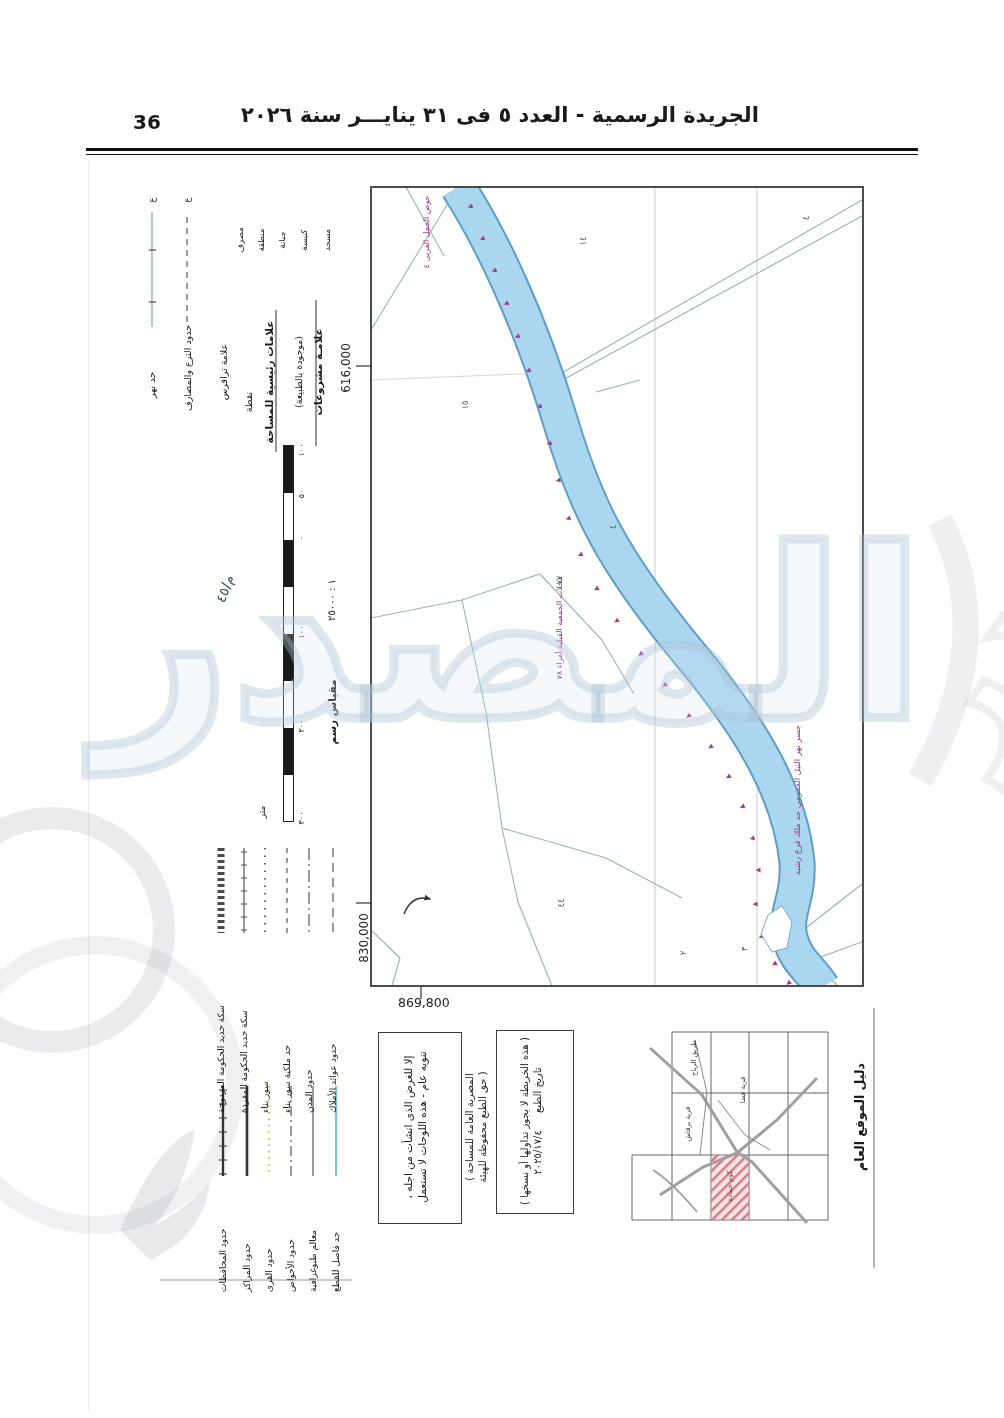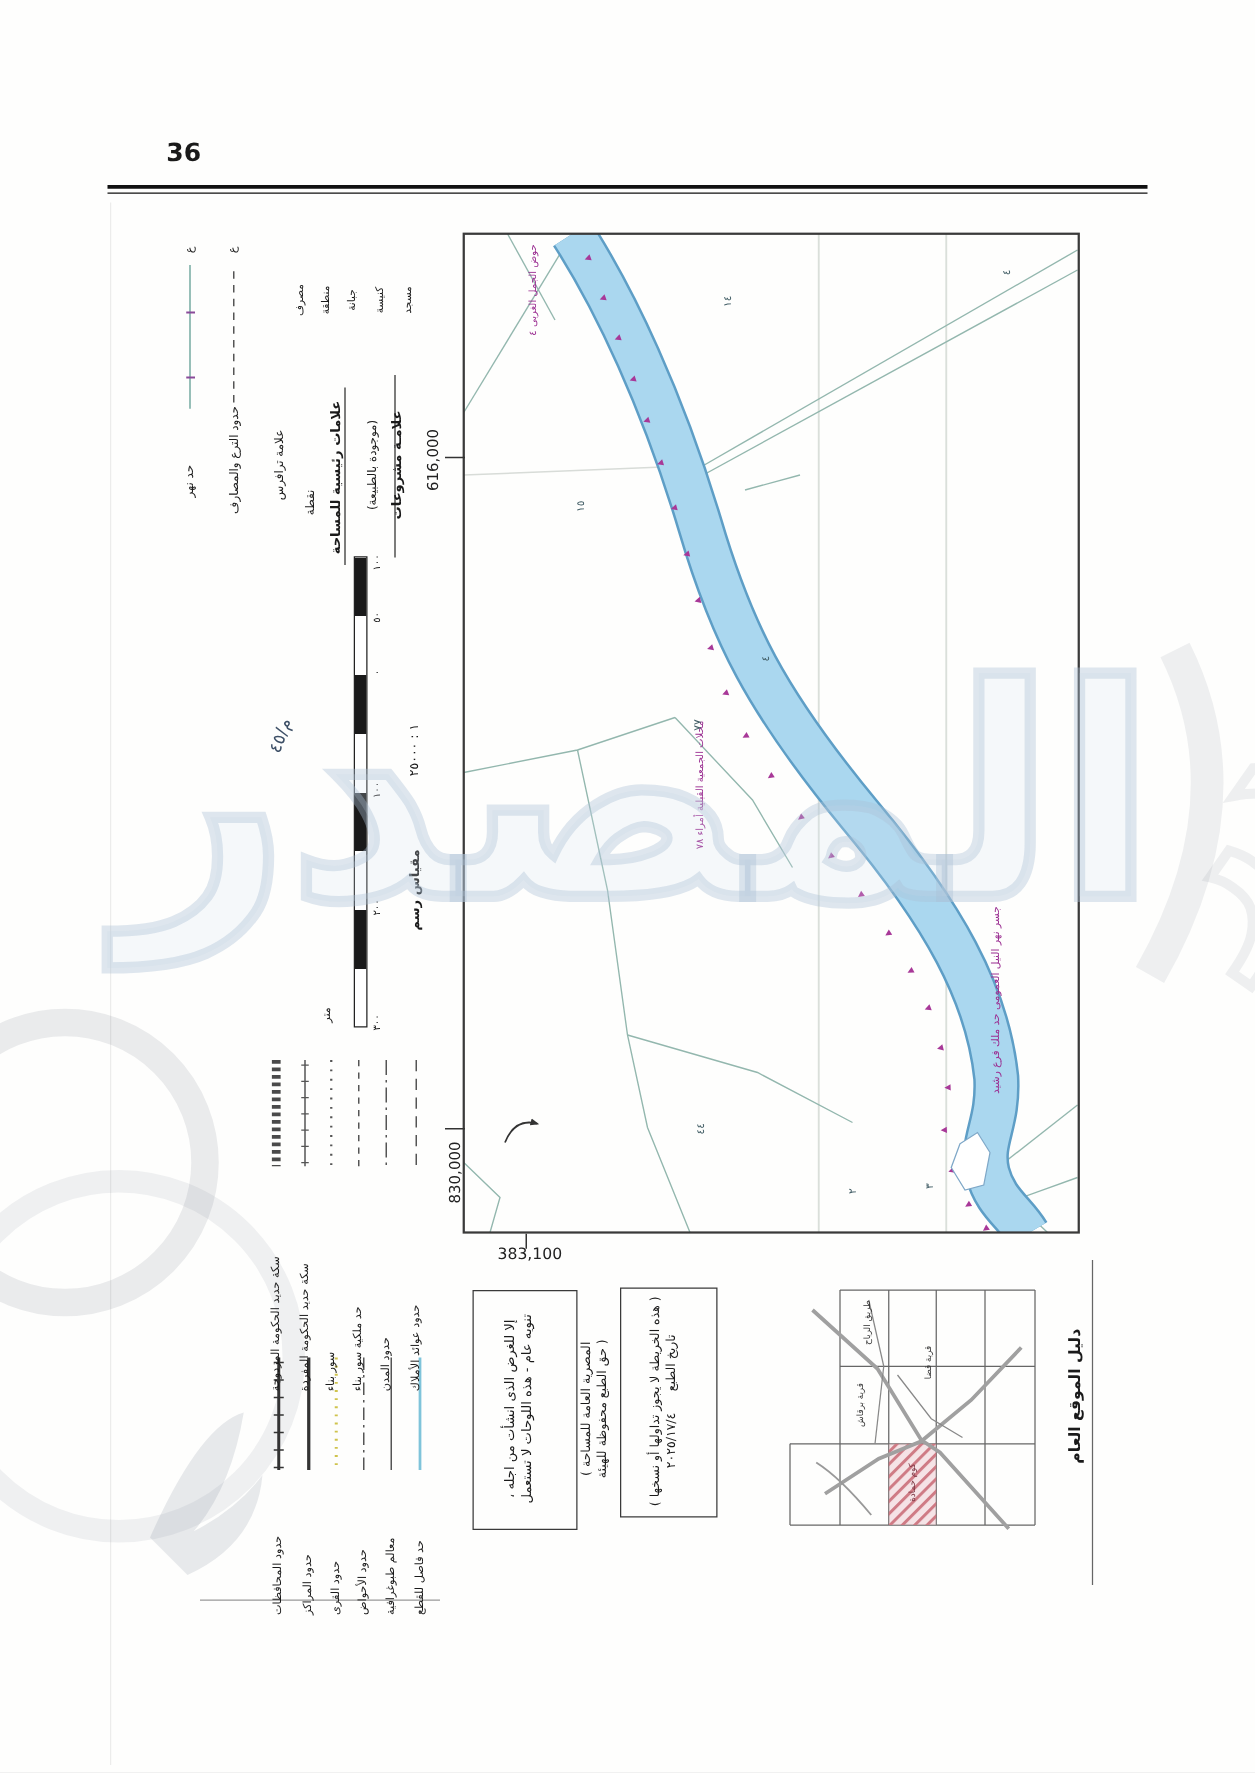--- a/index.html
+++ b/index.html
@@ -22,20 +22,21 @@
   .wm-ghost{position:absolute;font-weight:bold;direction:rtl;
             color:transparent;-webkit-text-stroke:8px rgba(120,130,145,0.12);z-index:2}
   svg{position:absolute;left:0;top:0;pointer-events:none}
 </style>
 </head>
 <body>
 
 <div class="page">
 
   <div class="abs" style="left:133px;top:110px;font-size:20px;font-weight:bold;">36</div>
+  <div class="abs" style="left:240px;top:103px;width:520px;text-align:center;font-size:21px;font-weight:bold;direction:rtl;">الجريدة الرسمية - العدد ٥ فى ٣١ ينايـــر سنة ٢٠٢٦</div>
   <div class="rule" style="left:86px;top:148px;width:832px;height:3px;"></div>
   <div class="rule" style="left:86px;top:154px;width:832px;height:1px;"></div>
   <div class="abs" style="left:88px;top:162px;width:1px;height:1250px;background:rgba(0,0,0,0.07);"></div>
 
   <svg width="1004" height="1418" viewBox="0 0 1004 1418">
     <defs>
       <clipPath id="mapclip">
           <rect x="371" y="187" width="492" height="799"></rect>
         </clipPath>
       <marker id="tk" markerWidth="7" markerHeight="7" refX="3.5" refY="1" orient="auto">
@@ -176,21 +177,21 @@
   <div class="vt" style="left:284px;top:233px;width:40px;font-size:8.5px;">كنيسة</div>
   <div class="vt" style="left:262px;top:233px;width:40px;font-size:8.5px;">جبانة</div>
   <div class="vt" style="left:241px;top:233px;width:40px;font-size:8.5px;">منطقة</div>
   <div class="vt" style="left:220px;top:233px;width:40px;font-size:8.5px;">مصرف</div>
   <div class="vt" style="left:243px;top:365px;width:150px;font-size:10.5px;font-weight:bold;">علامـة مشروعات</div>
   <div class="vt" style="left:224px;top:365px;width:150px;font-size:9.5px;">(موجودة بالطبيعة)</div>
   <div class="vt" style="left:184px;top:375px;width:170px;font-size:10.5px;font-weight:bold;">علامات رئيسية للمساحة</div>
 
   <div class="vt ltr" style="left:306px;top:361px;width:80px;font-size:12px;color:#222;">616,000</div>
   <div class="vt ltr" style="left:324px;top:931px;width:80px;font-size:12px;color:#222;">830,000</div>
-  <div class="abs" style="left:398px;top:995px;font-size:12.5px;color:#222;">383,100</div>
+  <div class="abs" style="left:398px;top:995px;font-size:12.5px;color:#222;">869,800</div>
 
   <div class="vt mag" style="left:379px;top:225px;width:96px;font-size:8px;">حوض الجمل الغربى ٤</div>
   <div class="vt mag" style="left:505px;top:621px;width:110px;font-size:8px;">محلات الجمعية القبلية أمراء ٧٨</div>
   <div class="vt mag" style="left:632px;top:793px;width:330px;font-size:8.5px;">جسر نهر النيل العمومى حد ملك فرع رشيد</div>
   <div class="vt num" style="left:575px;top:234px;width:16px;font-size:8.5px;">١٤</div>
   <div class="vt num" style="left:457px;top:398px;width:16px;font-size:8.5px;">١٥</div>
   <div class="vt num" style="left:605px;top:520px;width:16px;font-size:8.5px;">٤</div>
   <div class="vt num" style="left:551px;top:573px;width:16px;font-size:8.5px;">٧٧</div>
   <div class="vt num" style="left:553px;top:896px;width:16px;font-size:8.5px;">٤٤</div>
   <div class="vt num" style="left:675px;top:946px;width:16px;font-size:8.5px;">٢</div>

